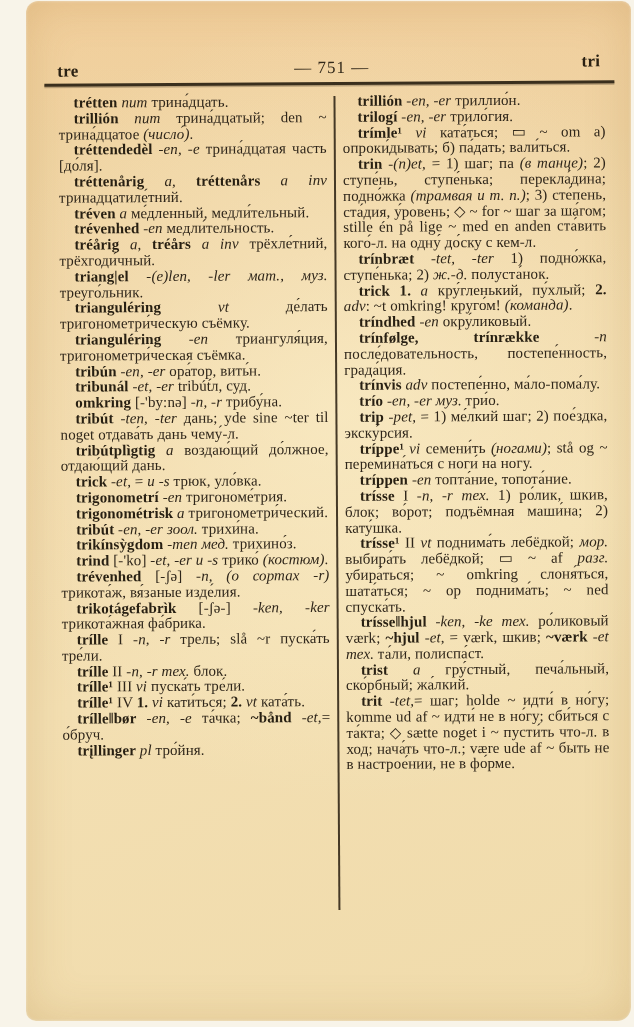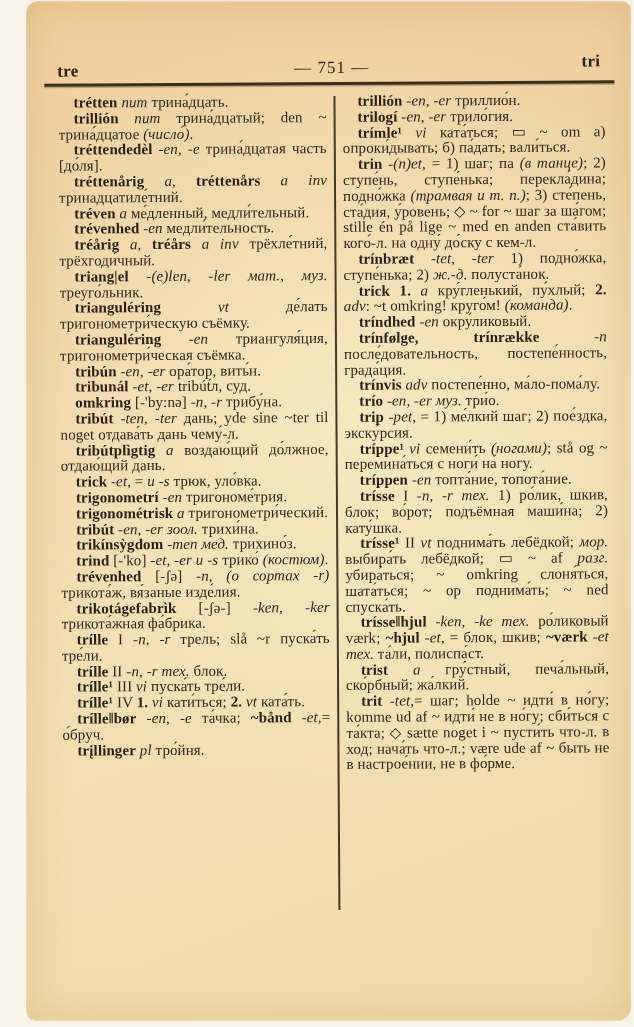--- a/index.html
+++ b/index.html
@@ -122,21 +122,21 @@
             <p><span class="seg-b">trick</span><span class="seg-r"> </span><span class="seg-b">1.</span><span class="seg-i"> a </span><span class="seg-r">кру́гленький, пу́хлый; </span><span class="seg-b">2.</span><span class="seg-i"> adv</span><span class="seg-r">: ~t omkring! круго́м! </span><span class="seg-i">(команда)</span><span class="seg-r">.</span></p>
             <p><span class="seg-b">tríndhed</span><span class="seg-i"> -en </span><span class="seg-r">окру́ликовый.</span></p>
             <p><span class="seg-b">trínfølge, trínrække</span><span class="seg-i"> -n </span><span class="seg-r">после́довательность, постепе́нность, града́ция.</span></p>
             <p><span class="seg-b">trínvis</span><span class="seg-i"> adv </span><span class="seg-r">постепе́нно, ма́ло-пома́лу.</span></p>
             <p><span class="seg-b">trío</span><span class="seg-i"> -en, -er муз. </span><span class="seg-r">три́о.</span></p>
             <p><span class="seg-b">trip</span><span class="seg-i"> -pet, </span><span class="seg-r">= 1) ме́лкий шаг; 2) пое́здка, экску́рсия.</span></p>
             <p><span class="seg-b">tríppe¹</span><span class="seg-i"> vi </span><span class="seg-r">семени́ть </span><span class="seg-i">(ногами)</span><span class="seg-r">; stå og ~ перемина́ться с ноги́ на́ ногу.</span></p>
             <p><span class="seg-b">tríppen</span><span class="seg-i"> -en </span><span class="seg-r">топта́ние, топота́ние.</span></p>
             <p><span class="seg-b">trísse</span><span class="seg-r"> I </span><span class="seg-i">-n, -r тех. </span><span class="seg-r">1) ро́лик, шкив, блок; во́рот; подъёмная маши́на; 2) кату́шка.</span></p>
             <p><span class="seg-b">trísse¹</span><span class="seg-r"> II </span><span class="seg-i">vt </span><span class="seg-r">поднима́ть лебёдкой; </span><span class="seg-i">мор. </span><span class="seg-r">выбира́ть лебёдкой; ▭ ~ af </span><span class="seg-i">разг. </span><span class="seg-r">убира́ться; ~ omkring слоня́ться, шата́ться; ~ op поднима́ть; ~ ned спуска́ть.</span></p>
-            <p><span class="seg-b">trísse‖hjul</span><span class="seg-i"> -ken, -ke тех. </span><span class="seg-r">ро́ликовый værk; </span><span class="seg-b">~hjul</span><span class="seg-i"> -et, </span><span class="seg-r">= блок, шкив; </span><span class="seg-b">~værk</span><span class="seg-i"> -et тех. </span><span class="seg-r">та́ли, полиспа́ст.</span></p>
+            <p><span class="seg-b">trísse‖hjul</span><span class="seg-i"> -ken, -ke тех. </span><span class="seg-r">ро́ликовый værk; </span><span class="seg-b">~hjul</span><span class="seg-i"> -et, </span><span class="seg-r">= værk, шкив; </span><span class="seg-b">~værk</span><span class="seg-i"> -et тех. </span><span class="seg-r">та́ли, полиспа́ст.</span></p>
             <p><span class="seg-b">trist</span><span class="seg-i"> a </span><span class="seg-r">гру́стный, печа́льный, ско́рбный; жа́лкий.</span></p>
             <p><span class="seg-b">trit</span><span class="seg-i"> -tet,</span><span class="seg-r">= шаг; holde ~ идти́ в но́гу; komme ud af ~ идти́ не в но́гу; сби́ться с та́кта; ◇ sætte noget i ~ пусти́ть что-л. в ход; нача́ть что-л.; være ude af ~ быть не в настрое́нии, не в фо́рме.</span></p>
           </div>
       </div>
 
     </div>
   </div>
 </div>
 
 </body></html>

